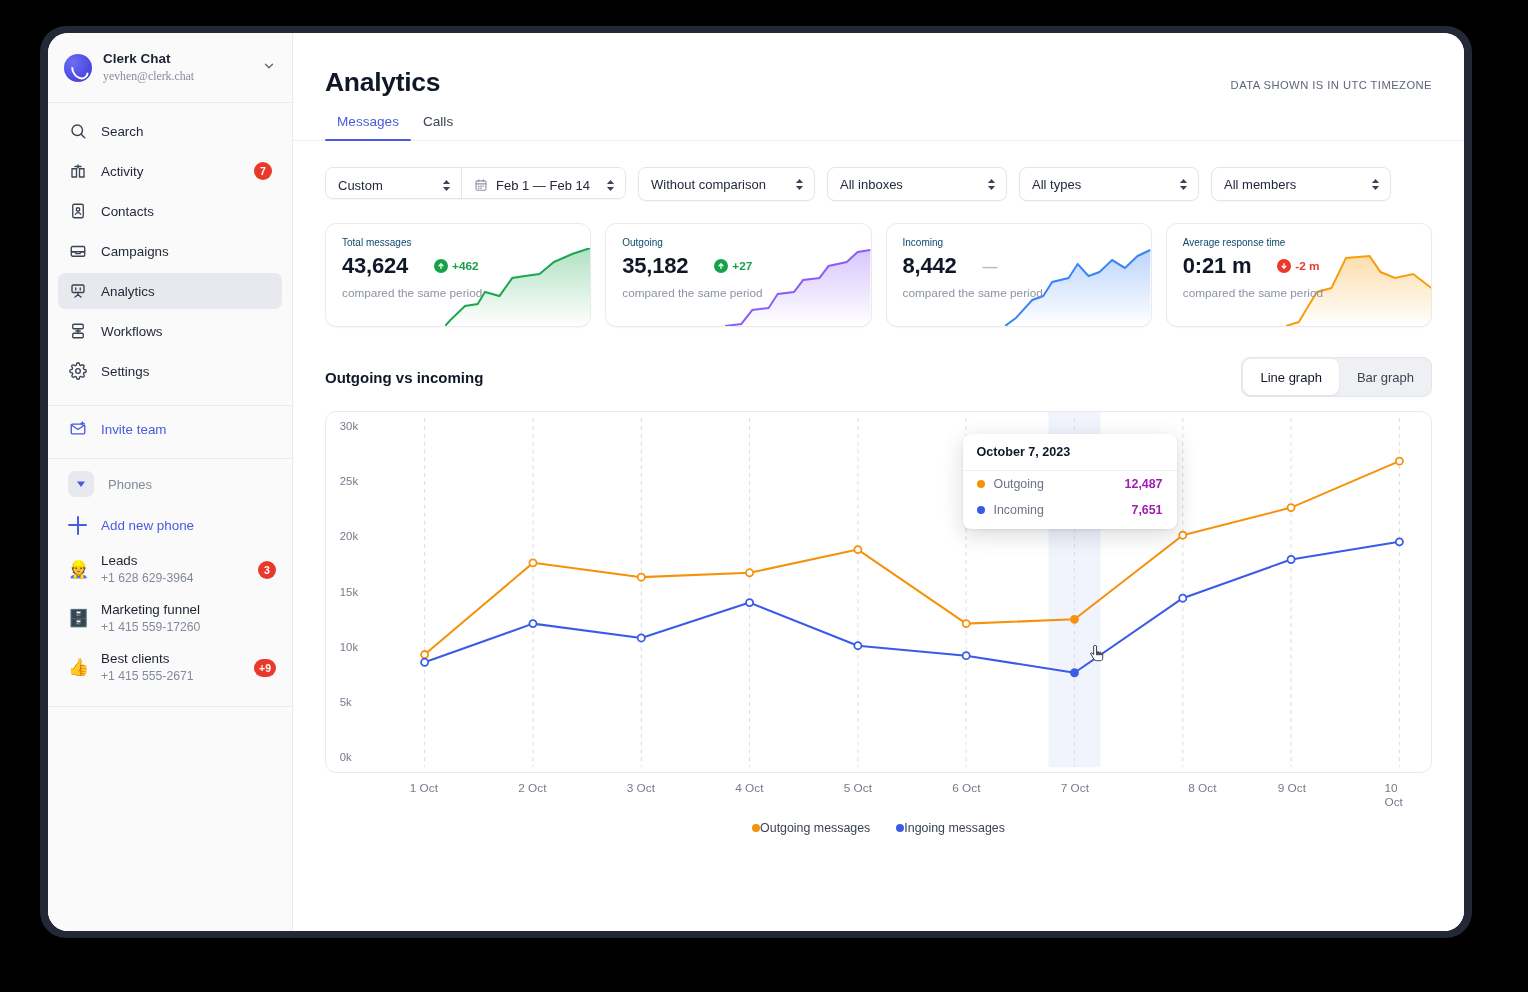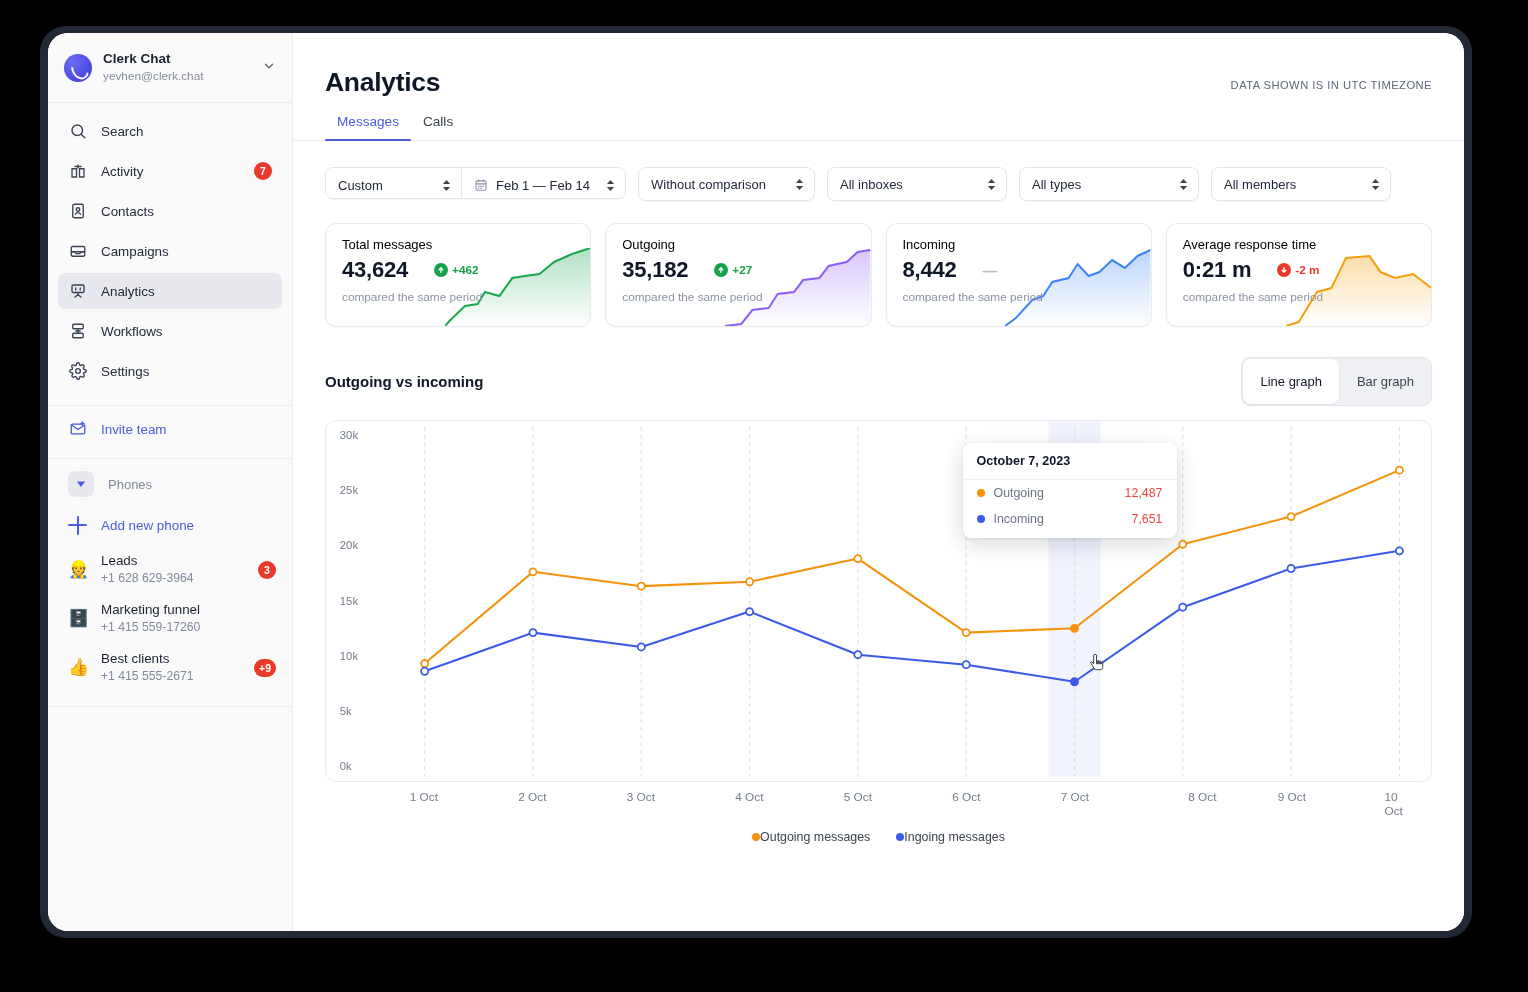--- a/index.html
+++ b/index.html
@@ -60,21 +60,21 @@
     position: absolute; left: 8px; top: 6px;
     width: 12px; height: 16px;
     border: 2.6px solid #fff;
     border-radius: 50%;
     border-right-color: transparent;
     border-top-color: transparent;
     transform: rotate(-35deg);
   }
   .acct-text { flex: 1; min-width: 0; }
   .acct-name { font-size: 13.5px; font-weight: 700; color: #1c2330; line-height: 16px; }
-  .acct-mail { font-size: 11.8px; color: #858c9b; line-height: 16px; margin-top: 1px; }
+  .acct-mail { font-size: 11.8px; color: #858c9b; line-height: 16px; margin-top: 1px; font-family: Liberation Serif, serif; }
   .acct-chevron { color: #5c6475; flex: 0 0 auto; padding-right: 2px; }
 
   .nav { padding: 10px 10px 6px 10px; }
   .nav-item {
     display: flex; align-items: center;
     gap: 14px;
     height: 36px;
     padding: 0 10px;
     border-radius: 7px;
     font-size: 13.4px;
@@ -194,21 +194,21 @@
 
   
   .cards { display: flex; gap: 14px; padding: 22px 32px 0 32px; }
   .card {
     flex: 1 1 0; height: 104px;
     border: 1px solid #e9eaee; border-radius: 11px;
     position: relative; overflow: hidden;
     background: #fff;
     box-shadow: 0 1px 2px rgba(16,24,40,.03);
   }
-  .card-title { font-size: 13px; color: #000000; padding: 13px 0 0 16px; position: relative; z-index: 2;}
+  .card-title { font-size: 10px; color: #0c4a6e; padding: 13px 0 0 16px; position: relative; z-index: 2;}
   .card-val-row { display: flex; align-items: center; gap: 26px; padding: 5px 0 0 16px; position: relative; z-index: 2;}
   .card-val { font-size: 22px; font-weight: 700; color: #101828; letter-spacing: -0.2px; }
   .delta { display: flex; align-items: center; gap: 4px; font-size: 11.8px; font-weight: 600; }
   .delta.up { color: #17a24a; }
   .delta.down { color: #e8392a; }
   .delta.flat { color: #b6bcc8; font-size: 15px; }
   .arrow-circ {
     width: 14px; height: 14px; border-radius: 50%;
     display: flex; align-items: center; justify-content: center;
     flex: 0 0 14px;
@@ -219,21 +219,21 @@
   .spark { position: absolute; right: 0; bottom: 0; width: 55%; height: 78px; z-index: 1;}
 
   
   .chart-head {
     display: flex; align-items: center; justify-content: space-between;
     padding: 30px 32px 0 32px;
   }
   .chart-title { font-size: 15px; font-weight: 700; color: #101828; }
   .toggle {
     display: flex; border: 1px solid #e3e5ea; border-radius: 9px;
-    background: #eef0f4; overflow: hidden; height: 49px;
+    background: #eef0f4; overflow: hidden; height: 40px;
   }
   .tg {
     font-size: 13px; color: #3c4352;
     display: flex; align-items: center; padding: 0 17px;
     cursor: pointer;
   }
   .tg.on { background: #fff; color: #101828; border-radius: 8px;
            box-shadow: 0 1px 2px rgba(16,24,40,.09); margin: 1px; }
 
   .chart-card {
@@ -267,21 +267,21 @@
     border-radius: 8px;
     box-shadow: 0 6px 22px rgba(16,24,40,.16), 0 1px 3px rgba(16,24,40,.08);
     overflow: hidden;
     z-index: 20;
   }
   .tt-head { font-size: 12.6px; font-weight: 600; color: #101828; padding: 11px 14px 11px 14px; border-bottom: 1px solid #eef0f3; }
   .tt-row { display: flex; align-items: center; padding: 6px 14px; }
   .tt-row:first-of-type { padding-top: 9px; }
   .tt-row:last-child { padding-bottom: 12px; }
   .tt-name { font-size: 12.4px; color: #6b7385; margin-left: 9px; flex: 1; }
-  .tt-val { font-size: 12.4px; color: #ef4444; font-weight: 400; }
+  .tt-val { font-size: 12.4px; color: #a21caf; font-weight: 700; }
   .cursor-hand { position: absolute; z-index: 25; width: 16px; height: 20px; }
 </style>
 </head>
 <body>
 
 <div id="root">
   <div class="plate"></div>
 
   <div class="window">
 

